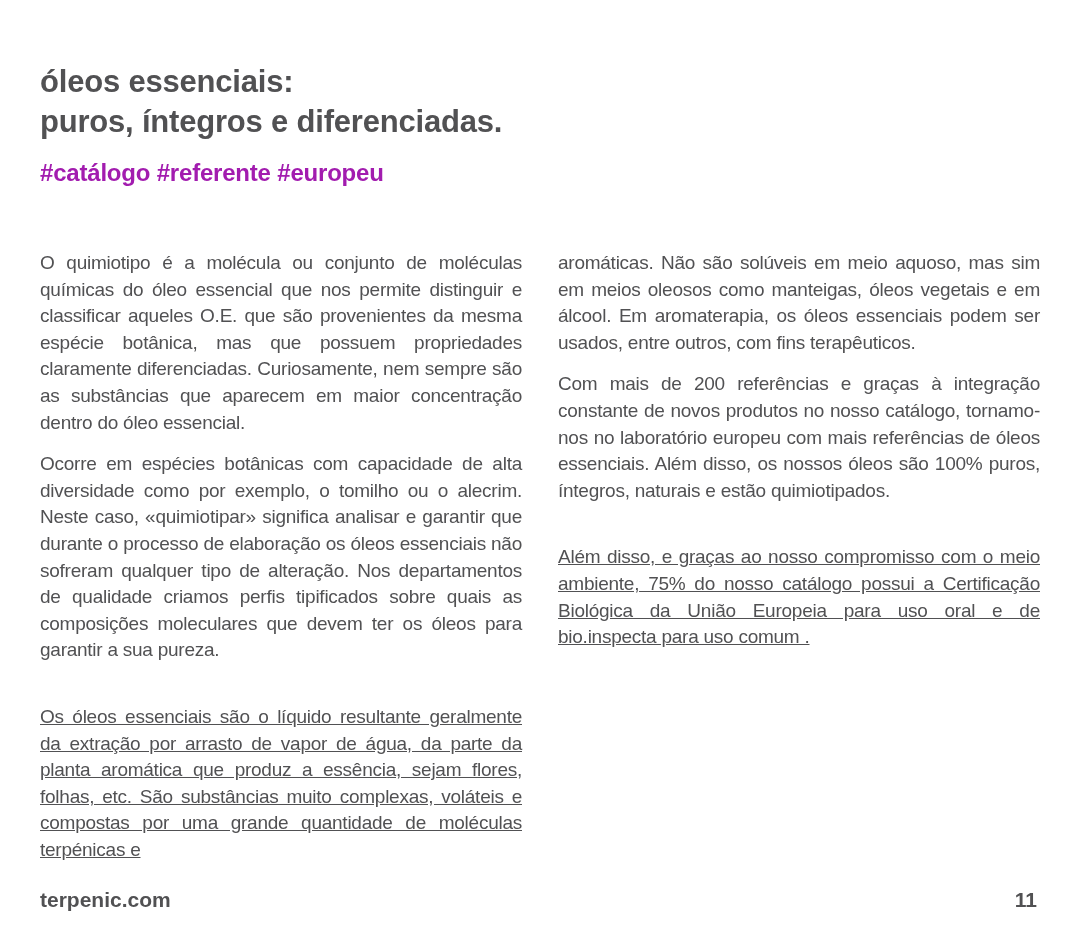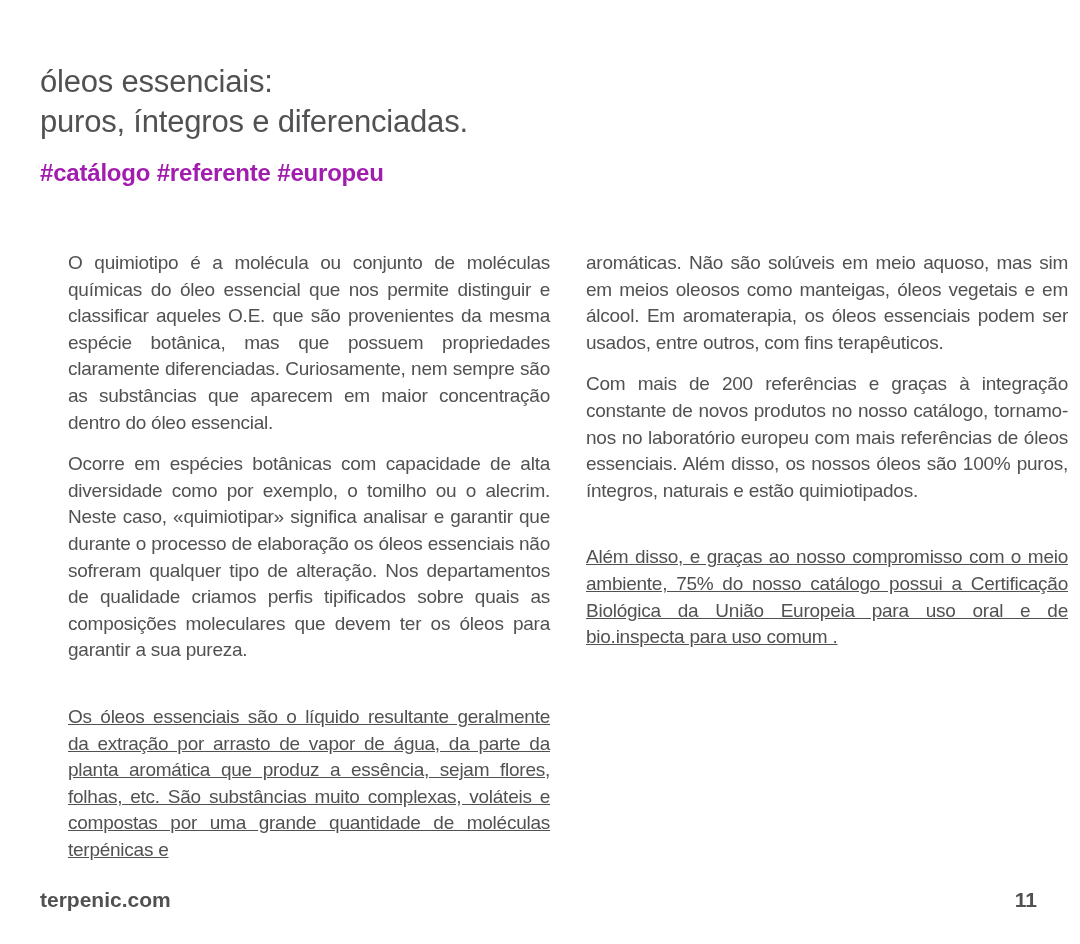--- a/index.html
+++ b/index.html
@@ -25,21 +25,21 @@
   .header {
     position: absolute;
     left: 40px;
     top: 62px;
     width: 900px;
   }
   .title {
     margin: 0;
     font-size: 31px;
     line-height: 40px;
-    font-weight: normal;
+    font-weight: bold;
     letter-spacing: -0.2px;
     color: #515153;
   }
   .title .t-line { display: block; }
   .hashtags {
     margin-top: 17px;
     font-size: 24px;
     line-height: 28px;
     font-weight: bold;
     letter-spacing: -0.2px;
@@ -48,21 +48,20 @@
 
   
   .columns {
     position: absolute;
     left: 40px;
     top: 250px;
     width: 1000px;
     display: grid;
     grid-template-columns: 1fr 1fr;
     column-gap: 36px;
-    margin-left: 28px;
   }
   .col p {
     margin: 0 0 15px 0;
     font-size: 19px;
     line-height: 26.6px;
     letter-spacing: -0.25px;
     text-align: justify;
     text-justify: inter-word;
     color: #515153;
   }

